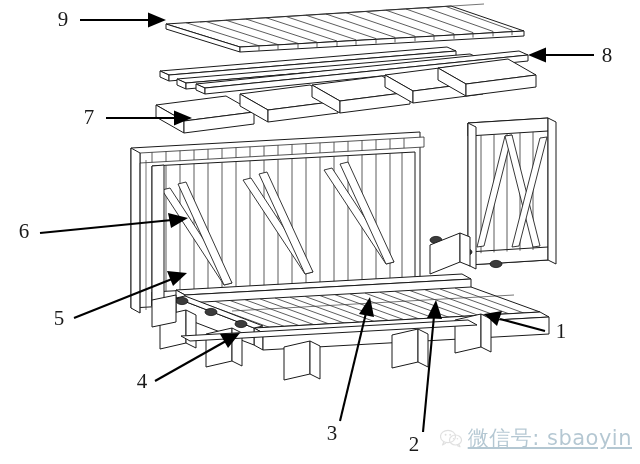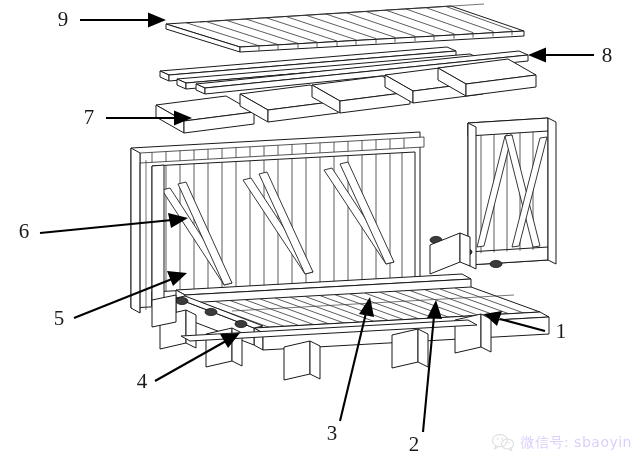--- a/index.html
+++ b/index.html
@@ -46,24 +46,25 @@
     right: 8px;
     bottom: 12px;
     display: flex;
     align-items: center;
     gap: 6px;
     opacity: 0.30;
     pointer-events: none;
   }
   #watermark .wm-text {
     font-family: "DejaVu Sans", sans-serif;
-    font-size: 14px;
-    color: #8b5cf6;
+    font-size: 21px;
+    color: #0c4a6e;
     white-space: nowrap;
     letter-spacing: 0.5px;
+    text-decoration: underline;
   }
   #watermark .wm-icon { flex: 0 0 auto; line-height: 0; }
 </style>
 </head>
 <body>
 
 <div id="stage">
 
   <svg id="diagram" viewBox="0 0 640 464">
 

